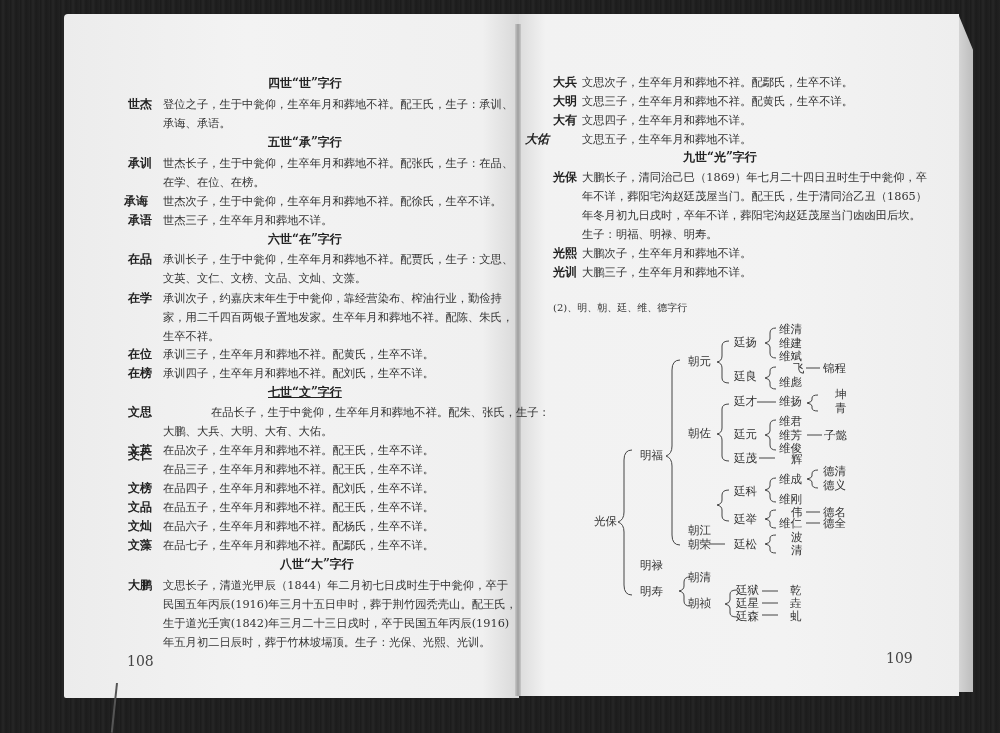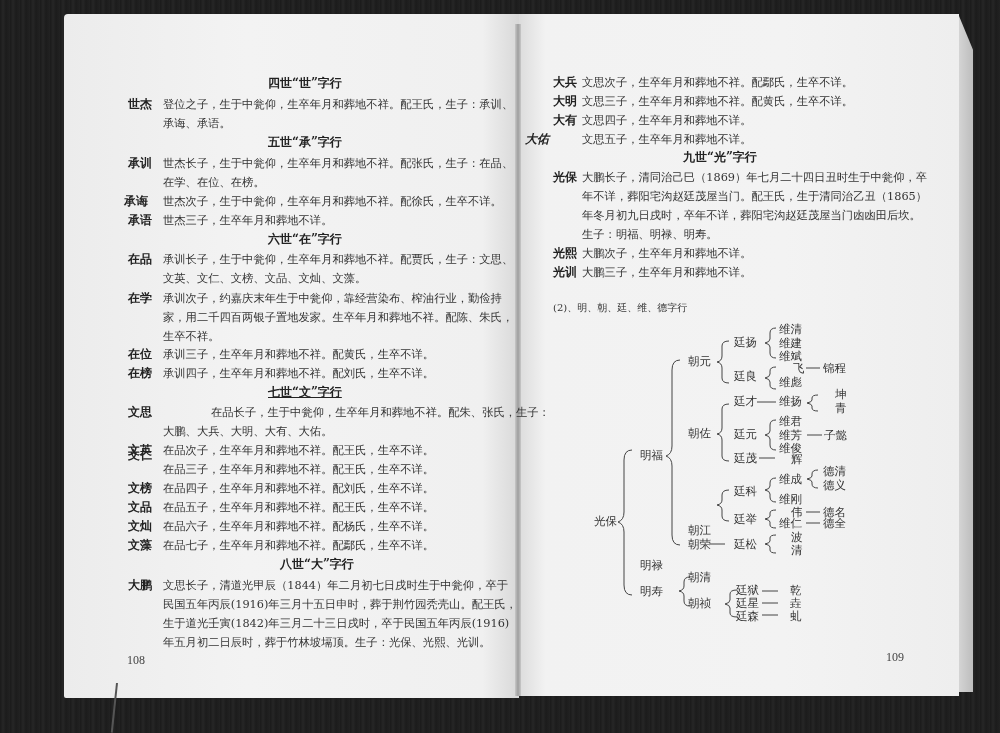--- a/index.html
+++ b/index.html
@@ -31,21 +31,21 @@
       position: absolute; left: 515px; top: 24px; width: 6px; height: 672px;
       background: linear-gradient(90deg, #c8c8c8, #9e9e9e, #c8c8c8);
     }
     .ribbon {
       position: absolute; left: 116px; top: 683px; width: 2px; height: 50px;
       background: #555; transform: rotate(6deg); transform-origin: top;
     }
     .heading { position: absolute; font-size: 12px; font-weight: bold; color: #222; white-space: nowrap; text-align: center; }
     .name { position: absolute; font-size: 12px; font-weight: bold; color: #222; white-space: nowrap; }
     .body-line { position: absolute; font-size: 11.3px; color: #333; white-space: nowrap; }
-    .pnum { position: absolute; font-size: 12px; color: #444; font-family: Liberation Serif, serif; }
+    .pnum { position: absolute; font-size: 14px; color: #444; }
     .tree-label { position: absolute; font-size: 11.5px; color: #333; white-space: nowrap; }
     .section-title { position: absolute; font-size: 10px; color: #333; white-space: nowrap; }
     svg.tree-lines { position: absolute; left: 0; top: 0; }
   </style>
 </head>
 <body>
 
 <div class="page page-left"></div>
 <div class="page page-right"></div>
 <div class="page-edge"></div>

